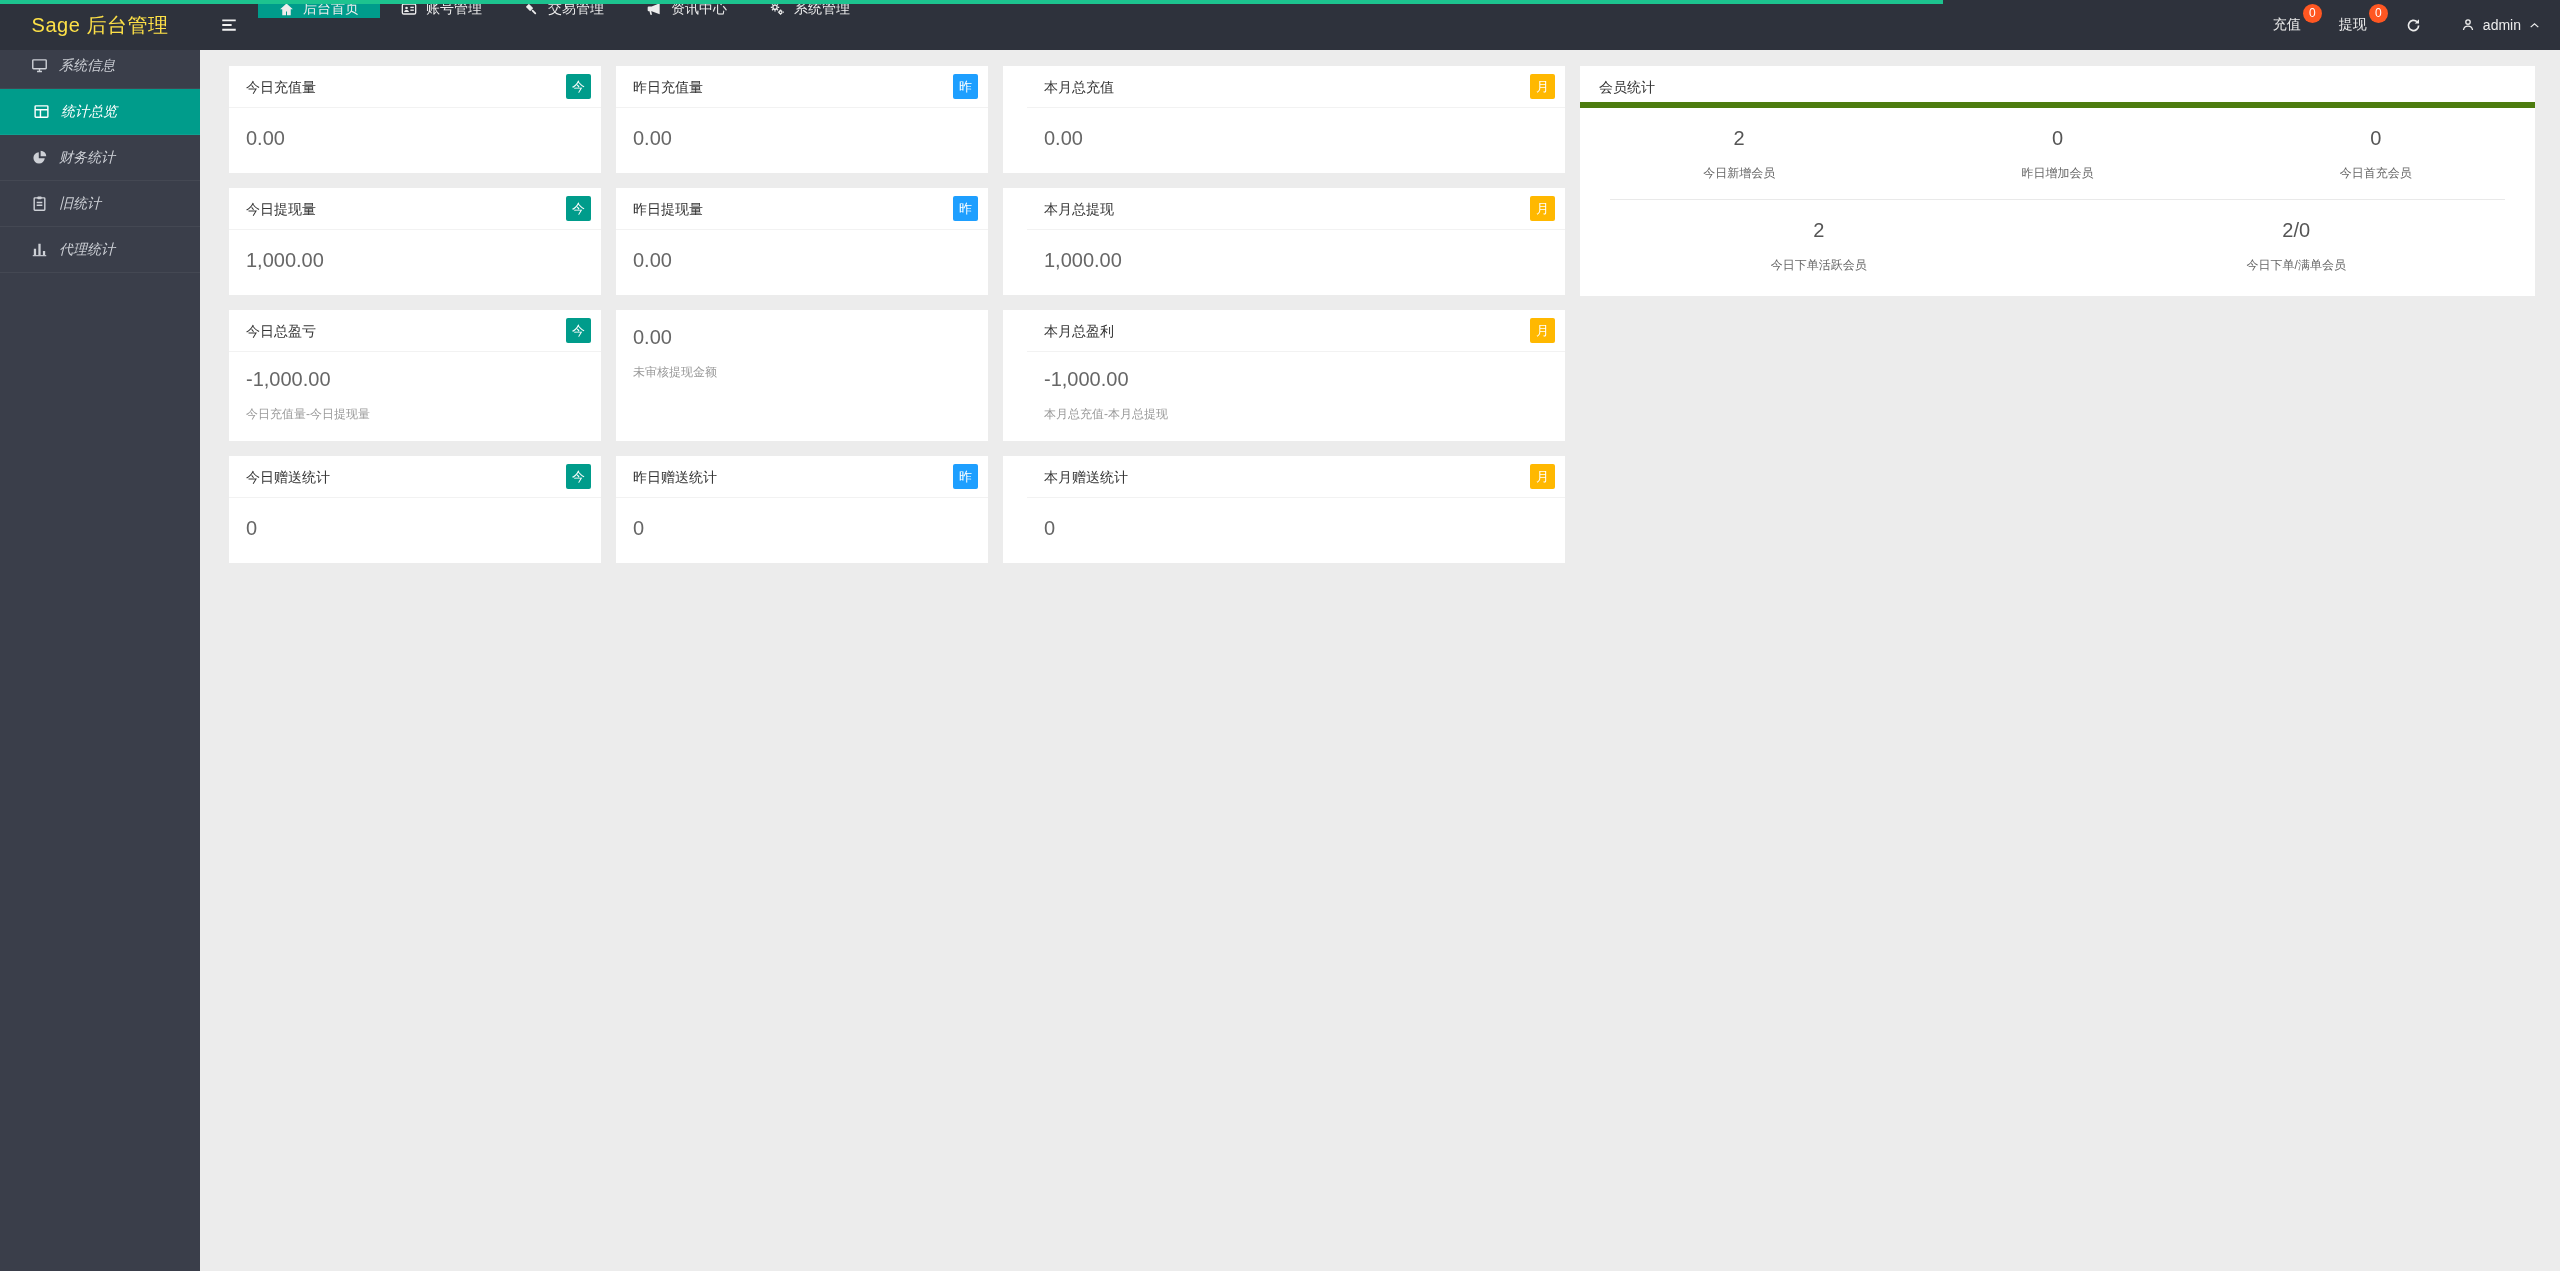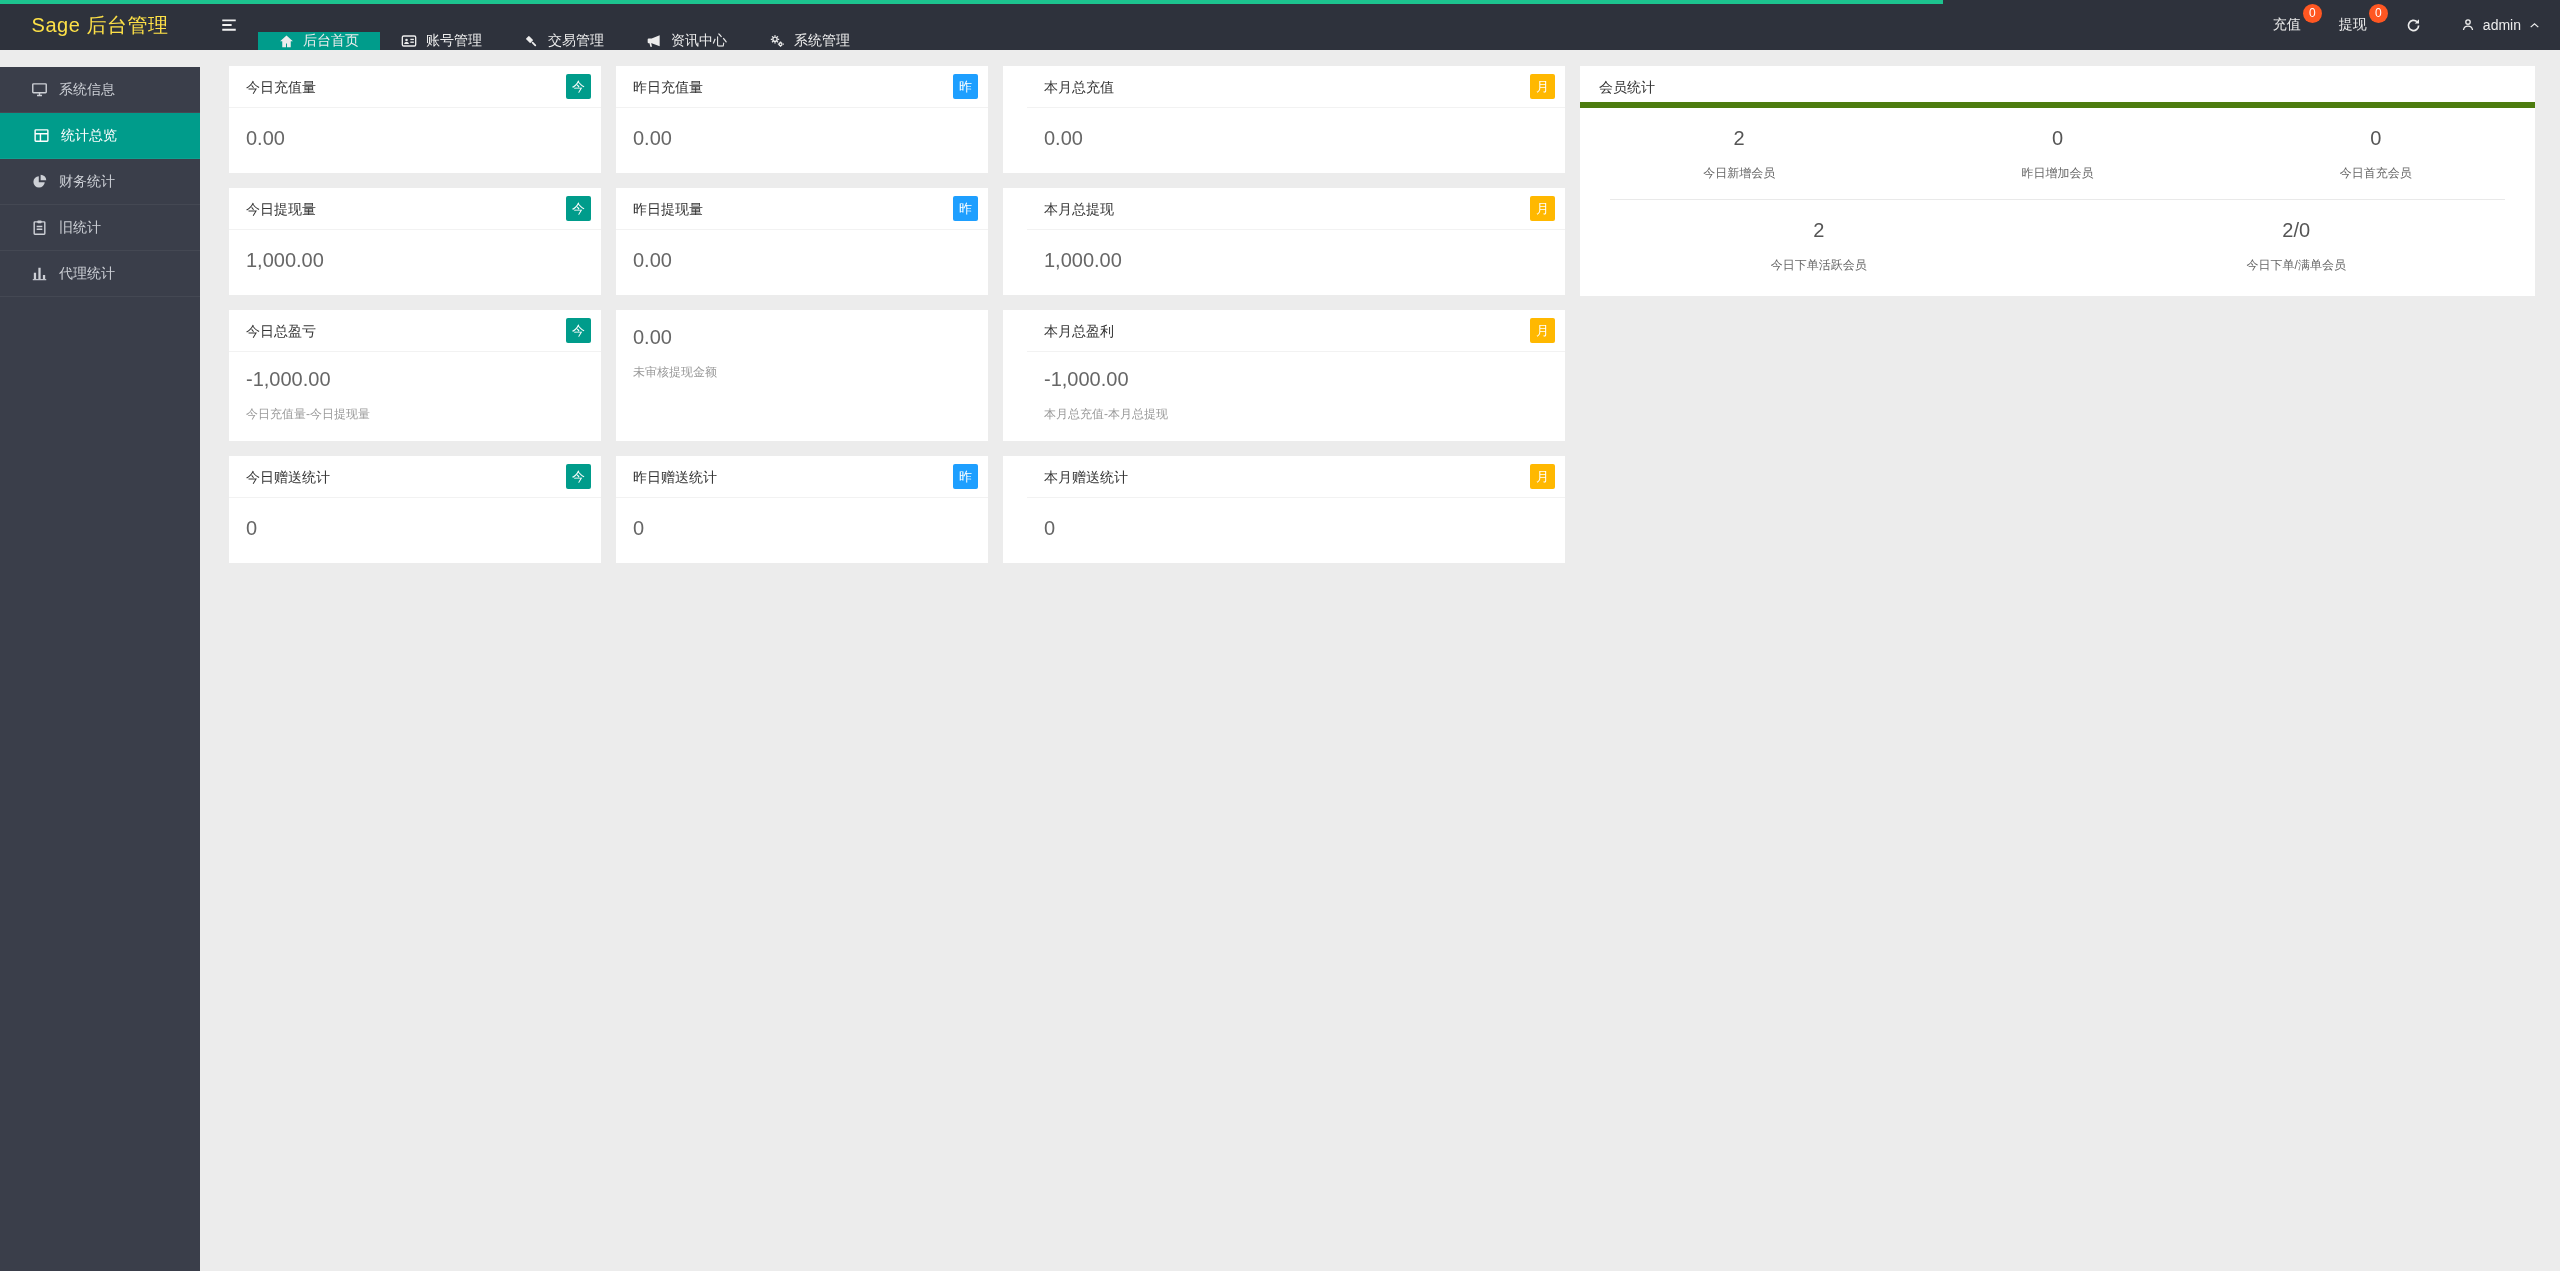--- a/index.html
+++ b/index.html
@@ -5,29 +5,29 @@
   * { box-sizing: border-box; margin: 0; padding: 0; }
   html, body { width: 2560px; height: 1271px; }
   body { font-family: "Liberation Sans", "DejaVu Sans", sans-serif; }
   .app { position: relative; width: 2560px; height: 1271px; overflow: hidden; background: #ECECEC; }
 
   
   header { position: absolute; top: 0; left: 0; right: 0; height: 50px; display: flex; align-items: stretch; z-index: 10; }
   .progressbar { position: absolute; top: 0; left: 0; height: 4px; width: 75.9%; z-index: 20; }
   .logo { width: 200px; flex: none; line-height: 50px; text-align: center; color: #fde047; font-size: 20px; letter-spacing: .5px; }
   .hamburger { width: 58px; flex: none; display: flex; align-items: center; justify-content: center; color: #f2f2f2; cursor: pointer; }
-  nav { display: flex; align-items: flex-end; font-family: Liberation Serif, serif; }
+  nav { display: flex; align-items: flex-start; font-family: Liberation Serif, serif; }
   .nav-item { display: flex; align-items: center; gap: 9px; padding: 0 21px; color: #ededed; font-size: 14px; cursor: pointer; text-decoration: none; }
   .nav-item .nav-icon { display: flex; align-items: center; }
   .header-right { margin-left: auto; display: flex; align-items: stretch; }
   .hr-item { position: relative; display: flex; align-items: center; gap: 7px; padding: 0 19px; color: #ededed; font-size: 14px; cursor: pointer; }
   .num-badge { position: absolute; top: 4px; right: -2px; min-width: 19px; height: 19px; line-height: 19px; border-radius: 10px; text-align: center; color: #fff; font-size: 12px; padding: 0 5px; }
 
   
-  aside { position: absolute; top: 67px; left: 0; bottom: 0; width: 200px; }
+  aside { position: absolute; top: 43px; left: 0; bottom: 0; width: 200px; font-style: italic; }
   .side-item { height: 46px; display: flex; align-items: center; gap: 11px; padding-left: 31px; font-size: 14px; color: #cdd0d6; cursor: pointer; border-bottom: 1px solid rgba(255,255,255,0.055); }
   .side-item.active { color: #ffffff; padding-left: 33px; }
   .side-icon { display: flex; align-items: center; width: 17px; justify-content: center; }
 
   
   main { position: absolute; top: 50px; left: 200px; right: 0; bottom: 0; padding: 16px 25px 0 29px; overflow: hidden; }
   .dashboard { display: flex; gap: 15px; align-items: flex-start; }
   .cards-col { width: 1336px; flex: none; display: flex; flex-direction: column; gap: 15px; }
   .card-row { display: flex; gap: 15px; }
   .card { background: #ffffff; position: relative; }

